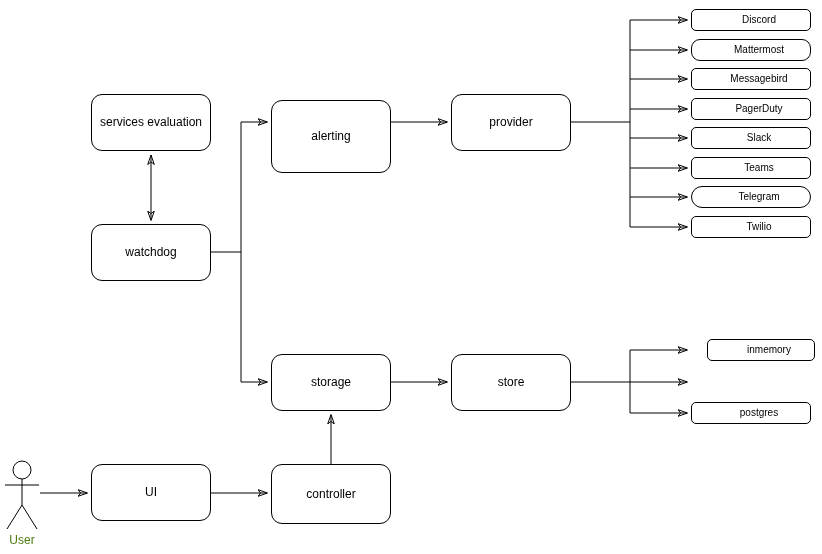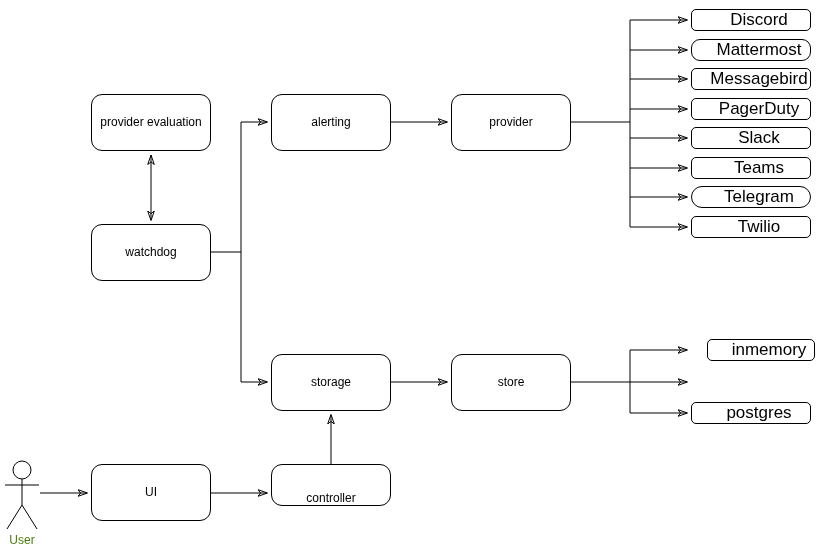--- a/index.html
+++ b/index.html
@@ -25,21 +25,21 @@
     align-items: center;
     justify-content: center;
     color: #000000;
     font-size: 12px;
     line-height: 1.2;
     text-align: center;
     white-space: nowrap;
   }
   .node.leaf {
     border-radius: 5px;
-    font-size: 17px;
+    font-size: 10px;
     padding-left: 16px;
   }
   .actor-label {
     position: absolute;
     font-size: 12px;
     color: #4d7c0f;
     text-align: center;
     white-space: nowrap;
   }
   svg.wires {
@@ -118,48 +118,48 @@
     <g class="actor-shape">
       <circle cx="22" cy="470" r="9"></circle>
       <line x1="22" y1="479" x2="22" y2="505"></line>
       <line x1="5" y1="485" x2="39" y2="485"></line>
       <line x1="22" y1="505" x2="7" y2="529"></line>
       <line x1="22" y1="505" x2="37" y2="529"></line>
     </g>
   </svg>
 
   <div class="node" style="left:91px; top:94px; width:120px; height:57px;">
-    <span>provider evaluation</span>
+    <span>services evaluation</span>
   </div>
 
   <div class="node" style="left:91px; top:224px; width:120px; height:57px;">
     <span>watchdog</span>
   </div>
 
-  <div class="node" style="left:271px; top:94px; width:120px; height:57px;">
+  <div class="node" style="left:271px; top:100px; width:120px; height:73px;">
     <span>alerting</span>
   </div>
 
   <div class="node" style="left:451px; top:94px; width:120px; height:57px;">
     <span>provider</span>
   </div>
 
   <div class="node" style="left:271px; top:354px; width:120px; height:57px;">
     <span>storage</span>
   </div>
 
   <div class="node" style="left:451px; top:354px; width:120px; height:57px;">
     <span>store</span>
   </div>
 
   <div class="node" style="left:91px; top:464px; width:120px; height:57px;">
     <span>UI</span>
   </div>
 
-  <div class="node" style="left:271px; top:464px; width:120px; height:42px;align-items:flex-end;">
+  <div class="node" style="left:271px; top:464px; width:120px; height:60px;">
     <span>controller</span>
   </div>
 
   <div class="node leaf" style="left:691px; top:9px; width:120px; height:22px;">
     <span>Discord</span>
   </div>
   <div class="node leaf" style="left:691px; top:39px; width:120px; height:22px;border-radius:9px;">
     <span>Mattermost</span>
   </div>
   <div class="node leaf" style="left:691px; top:68px; width:120px; height:22px;">

